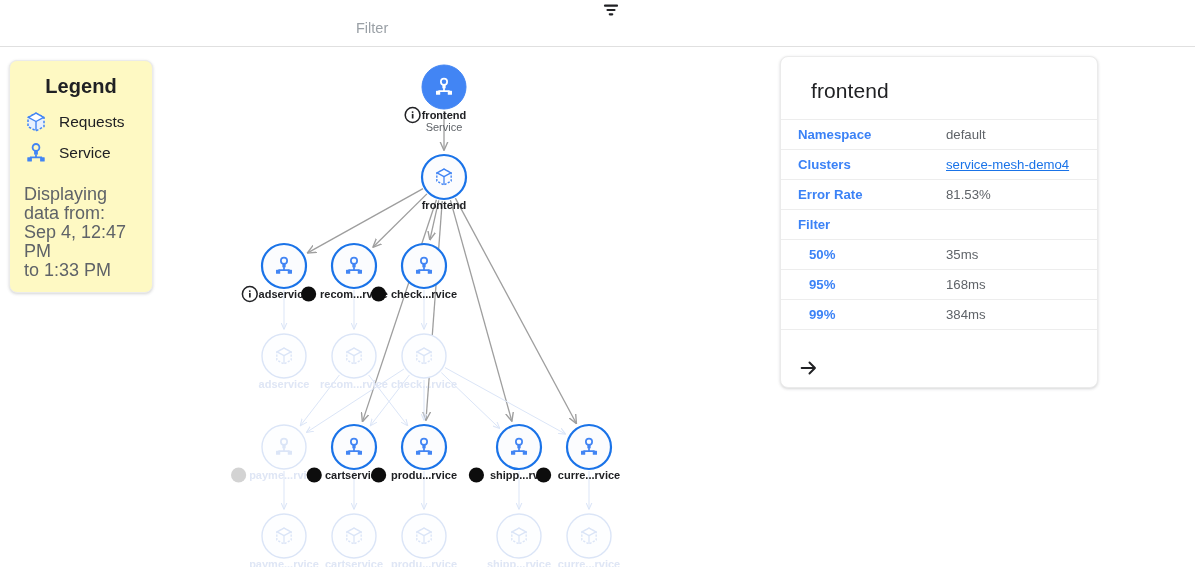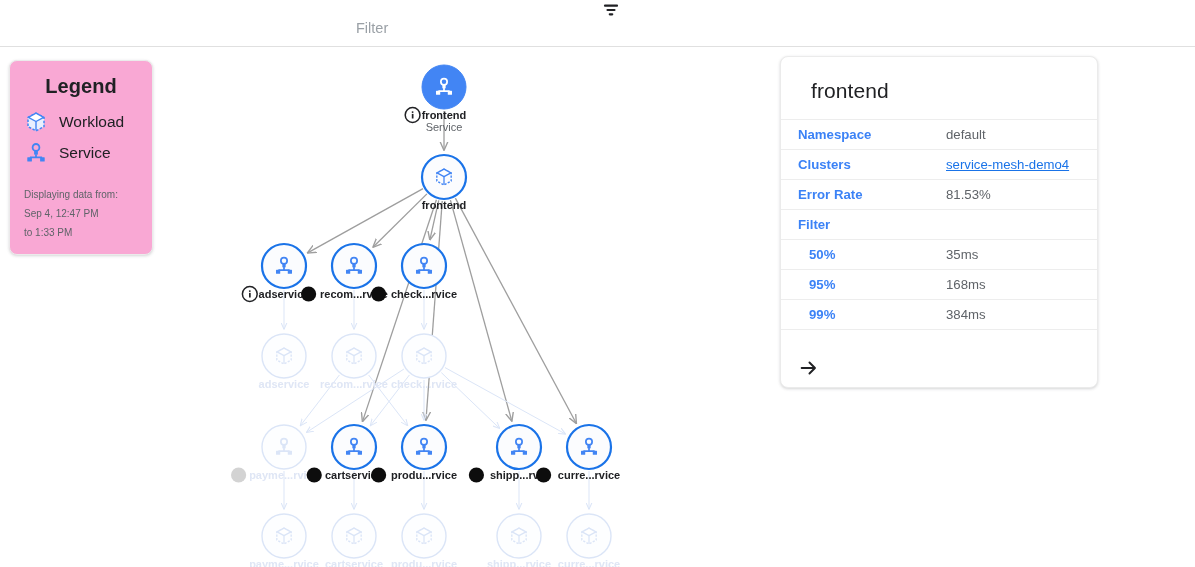--- a/index.html
+++ b/index.html
@@ -22,33 +22,33 @@
   .filter-input {
     margin-left: 17px; border: none; outline: none; background: transparent;
     font-family: "Liberation Sans", sans-serif; font-size: 14.5px; color: #3c4043;
     width: 500px; padding: 0;
   }
   .filter-input::placeholder { color: #9aa0a6; }
 
   
   .legend {
     position: absolute; left: 9px; top: 60px; width: 144px;
-    background: #f9a8d4; border-radius: 8px;
+    background: #fef9c3; border-radius: 8px;
     border: 1px solid #ebebeb;
     box-shadow: 0 1px 3px rgba(60,64,67,0.22);
     padding: 14px 14px 12px 14px;
   }
   .legend-title {
     text-align: center; font-size: 20px; font-weight: bold; color: #202124;
     margin-bottom: 12px; letter-spacing: .1px;
   }
   .legend-row { display: flex; align-items: center; margin-bottom: 7px; }
   .legend-row .lg-ico { width: 24px; height: 24px; flex: none; }
   .legend-row .lg-label { margin-left: 11px; font-size: 15.5px; color: #202124; }
-  .legend-note { margin-top: 20px; font-size: 10px; color: #5f6368; line-height: 19px; }
+  .legend-note { margin-top: 20px; font-size: 18px; color: #5f6368; line-height: 19px; }
 
   
   .graph { position: absolute; left: 0; top: 47px; width: 780px; height: 520px; overflow: hidden; }
   .graph svg { position: absolute; left: 0; top: 0; }
 
   
   .details {
     position: absolute; left: 780px; top: 56px; width: 318px; height: 332px;
     background: #fff; border-radius: 8px;
     border: 1px solid #ebebeb;
@@ -93,21 +93,21 @@
 
   <div class="legend">
     <div class="legend-title">Legend</div>
 
     <div class="legend-row">
       <svg class="lg-ico" viewBox="0 0 24 24">
         <path d="M12 3.2 20 7.4v9.2L12 20.8 4 16.6V7.4z" fill="#e8f0fe" stroke="#4285f4" stroke-width="1.5" stroke-linejoin="round" stroke-dasharray="2.5 1.6"></path>
         <path d="M12 3.2 19.6 7.3 12 11.5 4.4 7.3z" fill="#ffffff" stroke="#4285f4" stroke-width="1.4" stroke-linejoin="round"></path>
         <path d="M12 11.5V20.6" stroke="#4285f4" stroke-width="1.4"></path>
       </svg>
-      <span class="lg-label">Workload</span>
+      <span class="lg-label">Requests</span>
     </div>
 
     <div class="legend-row">
       <svg class="lg-ico" viewBox="0 0 24 24">
         <circle cx="12" cy="6.4" r="3.4" fill="none" stroke="#4285f4" stroke-width="1.8"></circle>
         <rect x="10.1" y="9.2" width="3.8" height="4.4" fill="#4285f4"></rect>
         <path d="M12 13.2v3.2M5.9 16.4h12.2" stroke="#4285f4" stroke-width="1.8"></path>
         <rect x="3.3" y="16.2" width="4.6" height="4.4" rx="0.6" fill="#4285f4"></rect>
         <rect x="16.1" y="16.2" width="4.6" height="4.4" rx="0.6" fill="#4285f4"></rect>
       </svg>

